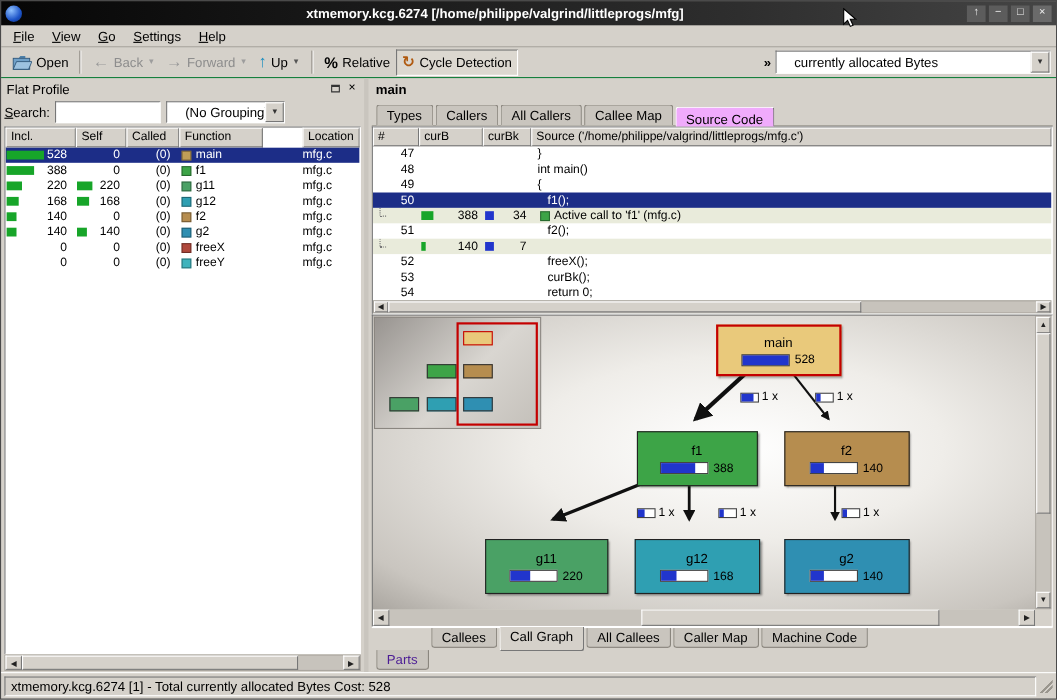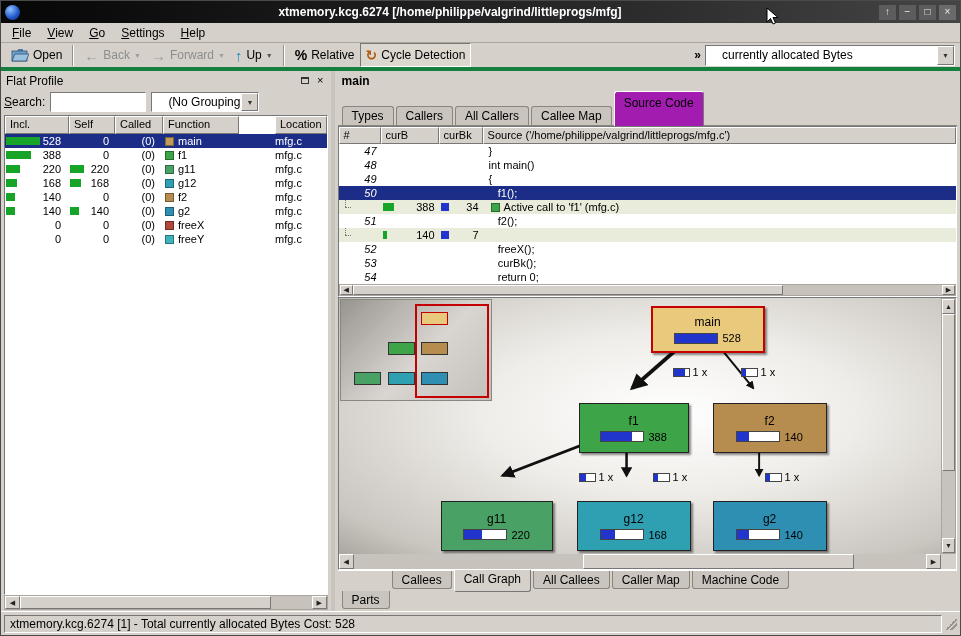--- a/index.html
+++ b/index.html
@@ -12,21 +12,21 @@
   .title-text{flex:1;text-align:center;font-weight:bold;font-size:12px;white-space:nowrap;overflow:hidden;}
   .tb-btn{width:17px;height:15px;margin-left:3px;background:#5c5c5c;color:#eee;display:flex;align-items:center;justify-content:center;font-size:10px;line-height:1;cursor:default;}
   .tb-btn.close{background:#6a6a6a;}
 
   
   .menubar{flex:0 0 20px;display:flex;align-items:center;padding:0 3px;border-bottom:1px solid #aaa69e;}
   .menu-item{display:inline-block;padding:2px 8px;}
   .menu-item::first-letter{text-decoration:underline;}
 
   
-  .toolbar{flex:0 0 28px;display:flex;align-items:center;padding:0 5px;border-bottom:4px solid #15803d;justify-content:space-between;}
+  .toolbar{flex:0 0 28px;display:flex;align-items:center;padding:0 5px;border-bottom:1px solid #15803d;justify-content:space-between;}
   .tbtn{display:flex;align-items:center;gap:4px;padding:1px 5px;height:24px;white-space:nowrap;}
   .tbtn.disabled{color:#8d8d8d;}
   .tbtn.pressed{border:1px solid;border-color:#777 #fff #fff #777;background:#dcd8d0;}
   .tsep{width:0;height:21px;border-left:1px solid #96928a;border-right:1px solid #fff;margin:0 5px;}
   .ico-back,.ico-fwd{font-size:15px;font-weight:bold;color:#9a9a9a;}
   .ico-up{font-size:15px;font-weight:bold;color:#1f8fc0;}
   .ico-pct{font-size:14px;font-weight:bold;}
   .ico-cycle{font-size:14px;font-weight:bold;color:#b05a10;}
   .drop-arrow{font-size:7px;color:#555;}
   .disabled .drop-arrow{color:#9d9d9d;}
@@ -72,41 +72,41 @@
   .sbtn{width:15px;background:#d5d1ca;border:1px solid;border-color:#fff #777 #777 #fff;font-size:7px;color:#222;display:flex;align-items:center;justify-content:center;flex:0 0 15px;}
   .sthumb{background:#d5d1ca;border:1px solid;border-color:#fff #777 #777 #fff;}
   .sfill{flex:1;}
 
   
   .right-panel{flex:1;display:flex;flex-direction:column;padding:2px 3px;min-width:0;min-height:0;}
   .fn-title{flex:0 0 18px;font-weight:bold;padding:1px 4px;}
   .tabbar{display:flex;align-items:flex-end;padding-left:4px;gap:2px;}
   .tabbar.top{flex:0 0 24px;border-bottom:1px solid #8a867e;}
   .tab{padding:2px 9px;background:#c9c5be;border:1px solid #8a867e;border-bottom:none;border-radius:3px 3px 0 0;height:19px;white-space:nowrap;}
-  .tabbar.top .tab.active{background:#a21caf;height:35px;margin-bottom:-1px;border-color:#fff #777 #d5d1ca #fff;position:relative;z-index:2;padding-top:4px;}
+  .tabbar.top .tab.active{background:#f0abfc;height:18px;margin-bottom:-1px;border-color:#fff #777 #d5d1ca #fff;position:relative;z-index:2;padding-top:4px;}
   .tabbar.bottom{flex:0 0 23px;align-items:flex-start;border-top:1px solid #fff;}
   .tabbar.bottom .tab{border:1px solid #8a867e;border-top:none;border-radius:0 0 3px 3px;height:18px;}
   .tabbar.bottom .tab.active{background:#d5d1ca;height:22px;margin-top:-1px;border-color:#d5d1ca #777 #777 #fff;position:relative;z-index:2;}
-  .tab.disabled{color:#000000;margin-top:20px;}
+  .tab.disabled{color:#4c1d95;margin-top:20px;}
 
   
   .src-box{flex:0 0 171px;display:flex;flex-direction:column;border:1px solid;border-color:#777 #fff #fff #777;background:#fff;overflow:hidden;}
   .src-header{display:flex;flex:0 0 17px;}
   .sc-line{width:42px;flex:0 0 42px;}
   .sc-curb{width:58px;flex:0 0 58px;}
   .sc-curbk{width:44px;flex:0 0 44px;}
   .sc-src{flex:1;}
   .src-rows{flex:1;overflow:hidden;}
   .src-row{display:flex;height:14px;font-size:11px;align-items:center;}
   .src-row.selected{background:#1c2d87;color:#fff;}
   .src-row.child{background:#e9ebdb;}
   .s-tree{width:14px;flex:0 0 14px;height:100%;position:relative;}
   .child .s-tree::before{content:"";position:absolute;left:6px;top:0;height:50%;border-left:1px dotted #777;}
   .child .s-tree::after{content:"";position:absolute;left:6px;top:50%;width:6px;border-top:1px dotted #777;}
-  .s-line{width:28px;flex:0 0 28px;justify-content:flex-end;padding-right:4px;font-style:italic;}
+  .s-line{width:28px;flex:0 0 28px;justify-content:flex-end;padding-right:4px;}
   .s-curb{width:58px;flex:0 0 58px;padding:0 4px 0 2px;}
   .s-curbk{width:44px;flex:0 0 44px;padding:0 4px 0 2px;}
   .s-code{flex:1;padding-left:6px;white-space:pre;}
   .cbar{width:16px;height:8px;margin-right:auto;}
   .cbar i{display:block;height:100%;background:#17a529;}
   .cblk{width:8px;height:8px;background:#2135cc;margin-right:auto;}
   .num-right{margin-left:auto;}
 
   
   .graph-box{flex:1;display:grid;grid-template-columns:1fr 15px;grid-template-rows:1fr 15px;border:1px solid;border-color:#777 #fff #fff #777;min-height:0;overflow:hidden;}

